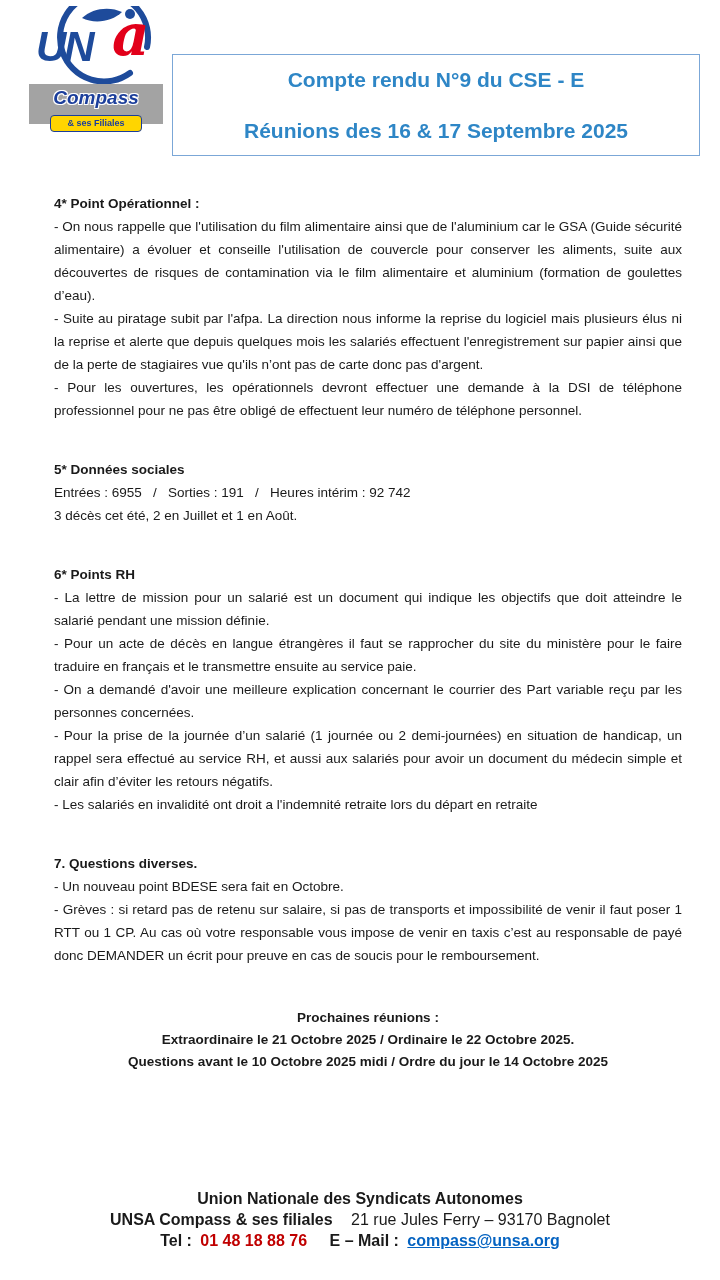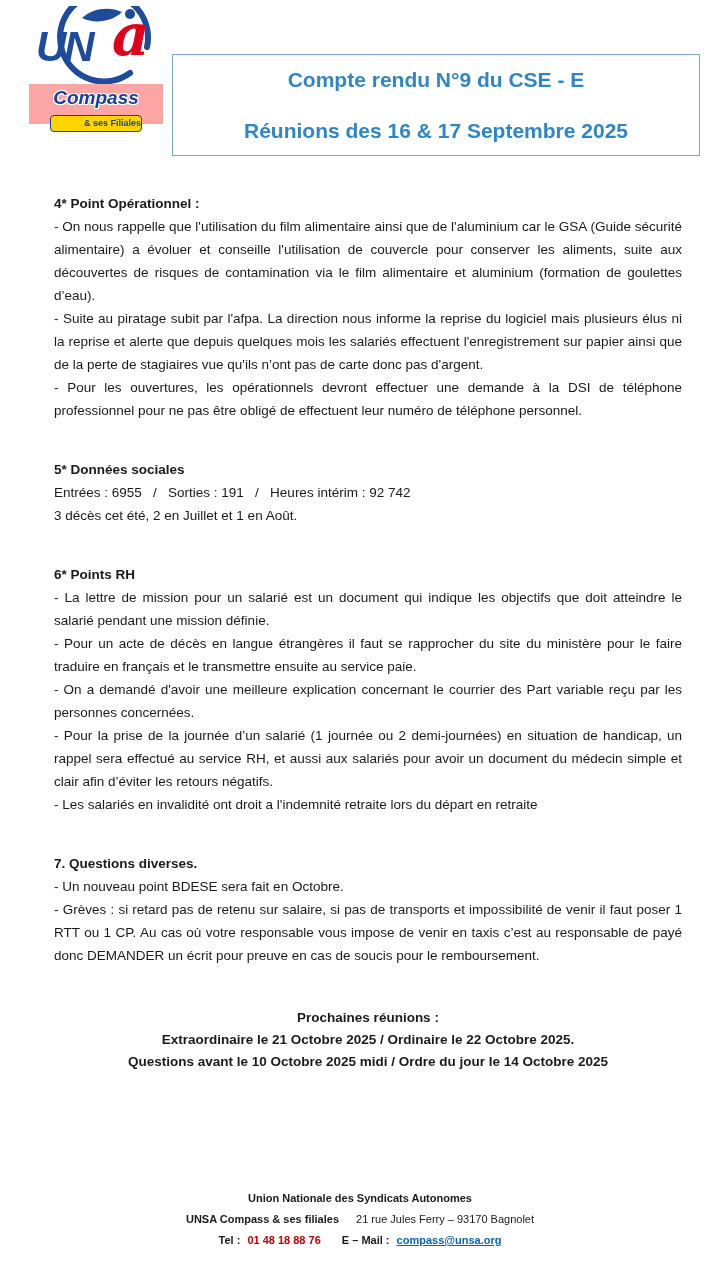--- a/index.html
+++ b/index.html
@@ -25,29 +25,29 @@
     font-size: 42px; font-weight: bold; font-style: italic;
     color: #1E4B9B; letter-spacing: -2px; line-height: 1;
   }
   .logo-a {
     position: absolute; left: 86px; top: 0px;
     font-family: "DejaVu Serif", serif; font-style: italic; font-weight: bold;
     font-size: 58px; color: #E2001A; line-height: 1;
   }
   .logo-compass {
     position: absolute; left: 3px; top: 78px; width: 134px; height: 40px;
-    background: #fca5a5; border-radius: 0;
+    background: #a3a3a3; border-radius: 0;
     text-align: center; line-height: 28px;
     font-size: 19px; font-weight: bold; font-style: italic; color: #1B3E9B;
     text-shadow: -1px -1px 0 #fff, 1px -1px 0 #fff, -1px 1px 0 #fff, 1px 1px 0 #fff;
   }
   .logo-filiales {
     position: absolute; left: 24px; top: 109px; width: 92px; height: 17px;
     background: #FFD500; border: 1px solid #1B3E9B; border-radius: 4px;
-    text-align: right; line-height: 15px;
+    text-align: center; line-height: 15px;
     font-size: 9px; font-weight: bold; color: #1B3E9B;
   }
 
   .title-box {
     position: absolute; left: 172px; top: 30px; width: 528px; height: 102px;
     border: 1px solid #7BA7D7; background: #ffffff;
     display: flex; flex-direction: column; justify-content: center;
     gap: 27px; text-align: center; margin-top: 24px;
   }
   .title-line { font-size: 21px; font-weight: bold; color: #2E86C6; }
@@ -61,21 +61,21 @@
   .keep-spaces { white-space: pre-wrap; }
 
   .meetings {
     margin-top: 40px; text-align: center;
     font-weight: bold; font-size: 13.5px; line-height: 22px;
   }
 
   
   .footer {
     position: absolute; left: 0; right: 0; top: 1188px;
-    text-align: center; font-size: 11px; line-height: 21px; color: #1a1a1a;
+    text-align: center; font-size: 16px; line-height: 21px; color: #1a1a1a;
   }
   .f1 { font-weight: bold; }
   .forg { font-weight: bold; }
   .faddr { margin-left: 14px; }
   .flabel { font-weight: bold; }
   .fphone { font-weight: bold; color: #C00000; margin-left: 4px; }
   .femail-label { margin-left: 18px; }
   .femail { font-weight: bold; color: #0563C1; text-decoration: underline; margin-left: 4px; }
 </style>
 </head>

